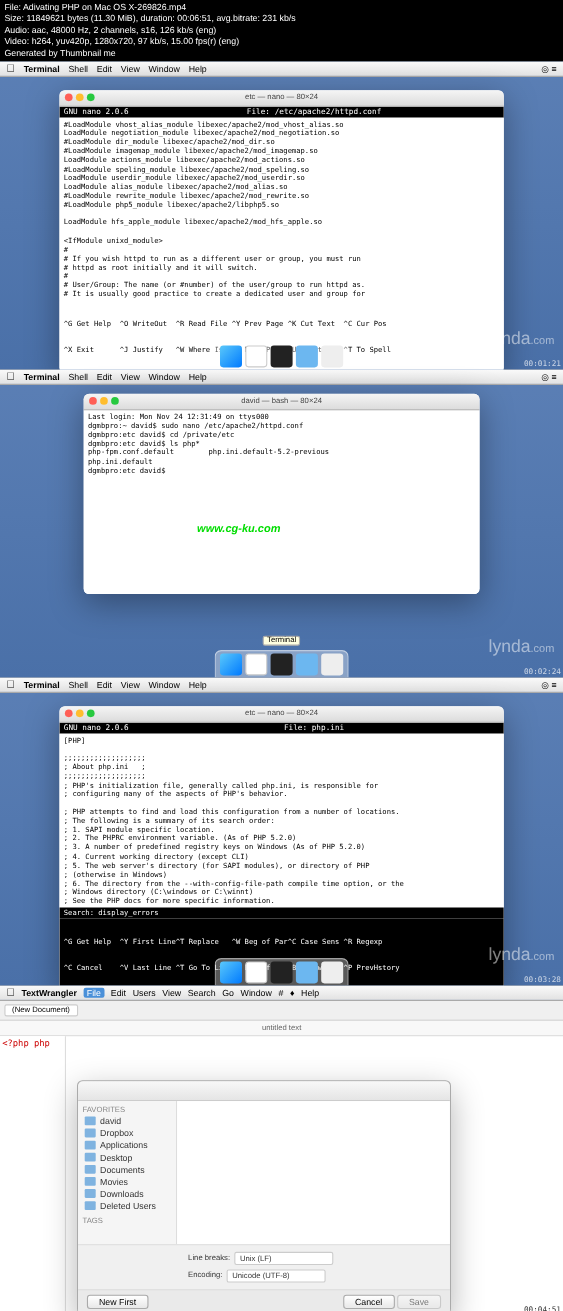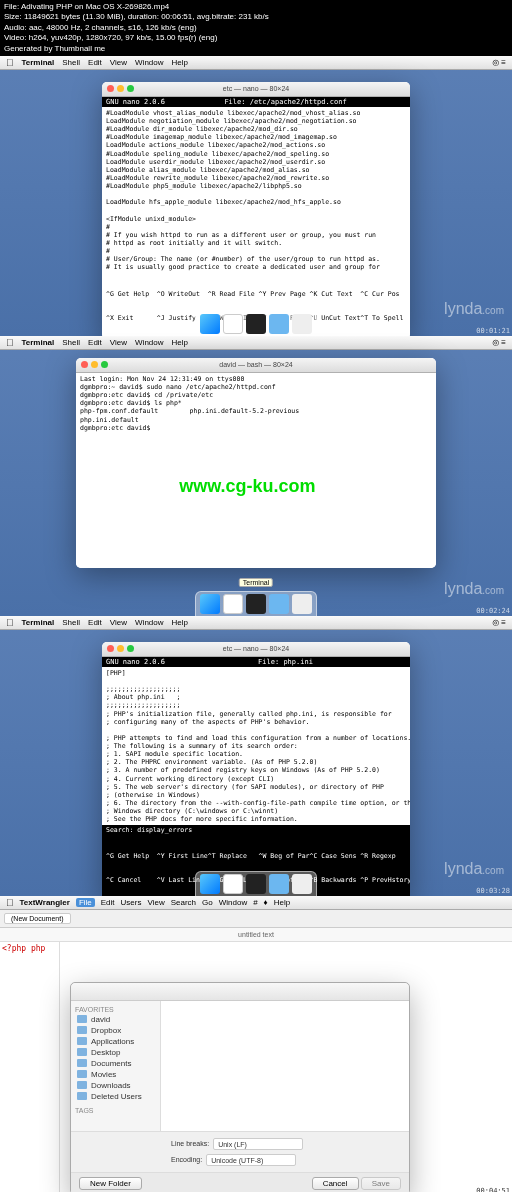--- a/index.html
+++ b/index.html
@@ -7,21 +7,21 @@
 .header-info { background: #000; color: #fff; font-size: 8px; padding: 2px 4px; line-height: 1.3; font-weight: normal; white-space: pre; }
 .screenshot { background: linear-gradient(180deg, #5b7fb5 0%, #4a70a8 100%); position: relative; width: 512px; }
 .menubar { background: linear-gradient(180deg, #fafafa 0%, #e2e2e2 100%); height: 14px; display: flex; align-items: center; padding: 0 6px; font-size: 8px; gap: 8px; border-bottom: 1px solid #aaa; }
 .apple-logo { font-size: 10px; }
 .menu-item { cursor: default; }
 .menu-right { margin-left: auto; display: flex; gap: 4px; align-items: center; }
 .watermark { position: absolute; bottom: 18px; right: 8px; color: rgba(255,255,255,0.5); font-size: 16px; font-weight: 300; }
 .watermark .com { font-size: 10px; margin-top: 16px; }
 .dock { position: absolute; bottom: 0; left: 50%; transform: translateX(-50%); background: rgba(255,255,255,0.35); border-radius: 6px 6px 0 0; padding: 2px 4px; display: flex; gap: 3px; border: 1px solid rgba(255,255,255,0.5); border-bottom: none; }
 .dock-icon { width: 20px; height: 20px; border-radius: 3px; }
-.terminal-window { background: #fff; border-radius: 5px; box-shadow: 0 8px 30px rgba(0,0,0,0.35); margin: 12px auto; width: 308px; overflow: hidden; }
+.terminal-window { background: #fff; border-radius: 5px; box-shadow: 0 8px 30px rgba(0,0,0,0.35); margin: 12px auto; width: 404px; overflow: hidden; }
 .window-titlebar { background: linear-gradient(180deg, #f5f5f5 0%, #dcdcdc 100%); height: 15px; display: flex; align-items: center; padding: 0 5px; font-size: 7px; position: relative; border-bottom: 1px solid #b0b0b0; }
 .traffic-lights { display: flex; gap: 3px; }
 .traffic-light { width: 7px; height: 7px; border-radius: 50%; }
 .tl-red { background: #ff5f56; }
 .tl-yellow { background: #ffbd2e; }
 .tl-green { background: #27c93f; }
 .window-title { position: absolute; left: 50%; transform: translateX(-50%); color: #444; }
 .nano-header { background: #000; color: #fff; font-family: Menlo, monospace; font-size: 7px; padding: 1px 4px; display: flex; }
 .nano-header-center { flex: 1; text-align: center; }
 .terminal-content { background: #fff; color: #000; font-family: Menlo, monospace; font-size: 6.5px; padding: 2px 4px; line-height: 1.25; white-space: pre; overflow: hidden; }
@@ -42,21 +42,21 @@
 .dialog-body { display: flex; height: 130px; }
 .dialog-list-item { display: flex; align-items: center; gap: 4px; padding: 1px 2px; color: #333; }
 .folder-icon { width: 10px; height: 8px; background: #7fb3e0; border-radius: 1px; display: inline-block; }
 .dialog-main { flex: 1; background: #fff; }
 .dialog-label-row { display: flex; gap: 4px; align-items: center; padding: 2px 100px; font-size: 7px; color: #333; }
 .dialog-select { background: #fff; border: 1px solid #ccc; border-radius: 2px; padding: 0 12px 0 4px; font-size: 7px; height: 12px; line-height: 12px; position: relative; min-width: 90px; }
 .dialog-bottom { padding: 4px 8px; display: flex; justify-content: space-between; align-items: center; border-top: 1px solid #ddd; background: #eaeaea; }
 .dlg-btn { background: linear-gradient(180deg,#fff 0%,#e8e8e8 100%); border: 1px solid #aaa; border-radius: 3px; padding: 1px 10px; font-size: 8px; }
 .time-stamp { position: absolute; bottom: 1px; right: 2px; color: rgba(255,255,255,0.7); font-size: 7px; font-family: monospace; }
 .fav-hdr { font-size: 7px; color: #888; text-transform: uppercase; padding: 1px 0; }
-.cg-watermark { position: absolute; top: 50%; left: 35%; color: #0d0; font-size: 18px; font-weight: bold; text-shadow: 1px 1px 0 #fff; z-index: 100; }
+.cg-watermark { position: absolute; top: 50%; left: 35%; color: #0d0; font-size: 10px; font-weight: bold; text-shadow: 1px 1px 0 #fff; z-index: 100; font-style: italic; }
 </style>
 </head>
 <body>
 
 <div class="header-info"><span>File: Adivating PHP on Mac OS X-269826.mp4</span>
 <span>Size: 11849621 bytes (11.30 MiB), duration: 00:06:51, avg.bitrate: 231 kb/s</span>
 <span>Audio: aac, 48000 Hz, 2 channels, s16, 126 kb/s (eng)</span>
 <span>Video: h264, yuv420p, 1280x720, 97 kb/s, 15.00 fps(r) (eng)</span>
 <span>Generated by Thumbnail me</span></div>
 
@@ -133,21 +133,21 @@
   </div>
   <div class="terminal-window" style="width:360px;margin-top:8px">
     <div class="window-titlebar">
       <div class="traffic-lights">
         <div class="traffic-light tl-red"></div>
         <div class="traffic-light tl-yellow"></div>
         <div class="traffic-light tl-green"></div>
       </div>
       <span class="window-title">david — bash — 80×24</span>
     </div>
-    <div class="terminal-content" style="height:195px">Last login: Mon Nov 24 12:31:49 on ttys000
+    <div class="terminal-content" style="height:167px">Last login: Mon Nov 24 12:31:49 on ttys000
 dgmbpro:~ david$ sudo nano /etc/apache2/httpd.conf
 dgmbpro:etc david$ cd /private/etc
 dgmbpro:etc david$ ls php*
 php-fpm.conf.default        php.ini.default-5.2-previous
 php.ini.default
 dgmbpro:etc david$ </div>
   </div>
   <div class="cg-watermark">www.cg-ku.com</div>
   <div class="dock">
     <div style="position:absolute;top:-14px;left:50%;transform:translateX(-50%);background:#ffffe0;border:1px solid #aaa;padding:0 3px;font-size:7px;border-radius:2px">Terminal</div>
@@ -289,21 +289,21 @@
             <div class="dialog-label-row">
               <span>Line breaks:</span>
               <span class="dialog-select">Unix (LF)</span>
             </div>
             <div class="dialog-label-row">
               <span>Encoding:</span>
               <span class="dialog-select">Unicode (UTF-8)</span>
             </div>
           </div>
           <div class="dialog-bottom">
-            <span class="dlg-btn">New Folder</span>
+            <span class="dlg-btn">New First</span>
             <span>
               <span class="dlg-btn">Cancel</span>
               <span class="dlg-btn" style="opacity:.5">Save</span>
             </span>
           </div>
         </div>
       </div>
     </div>
 
   </div>

